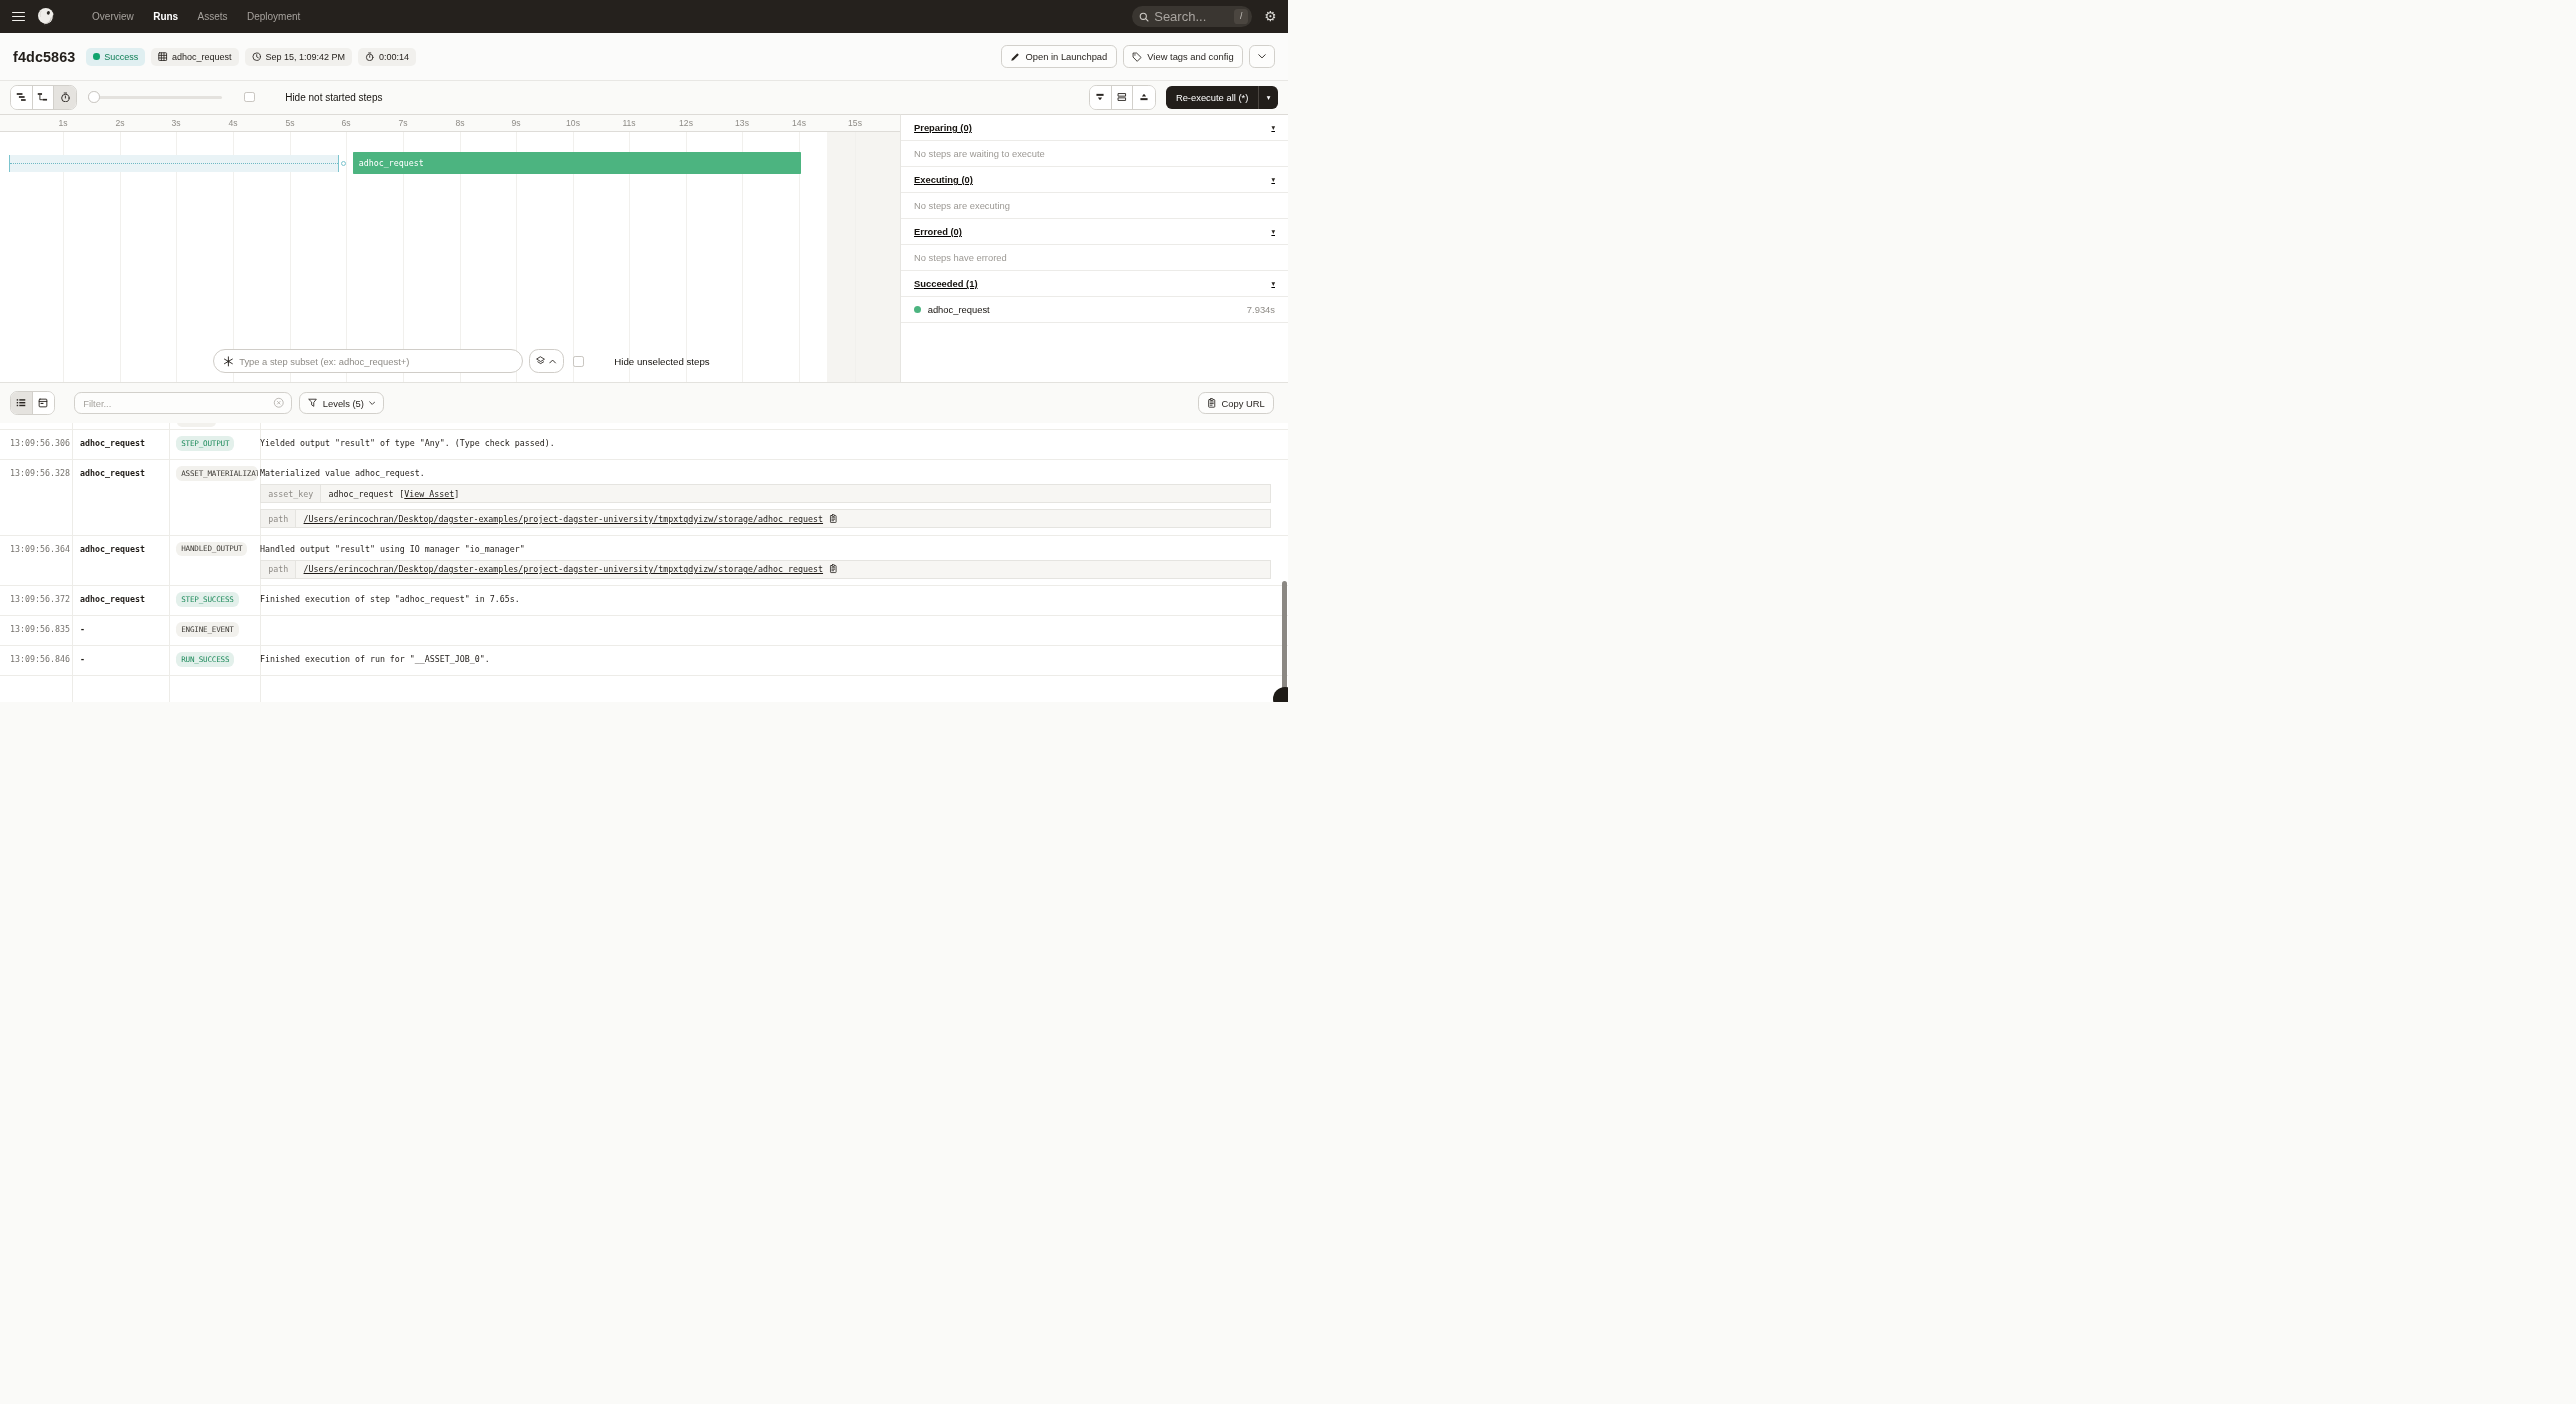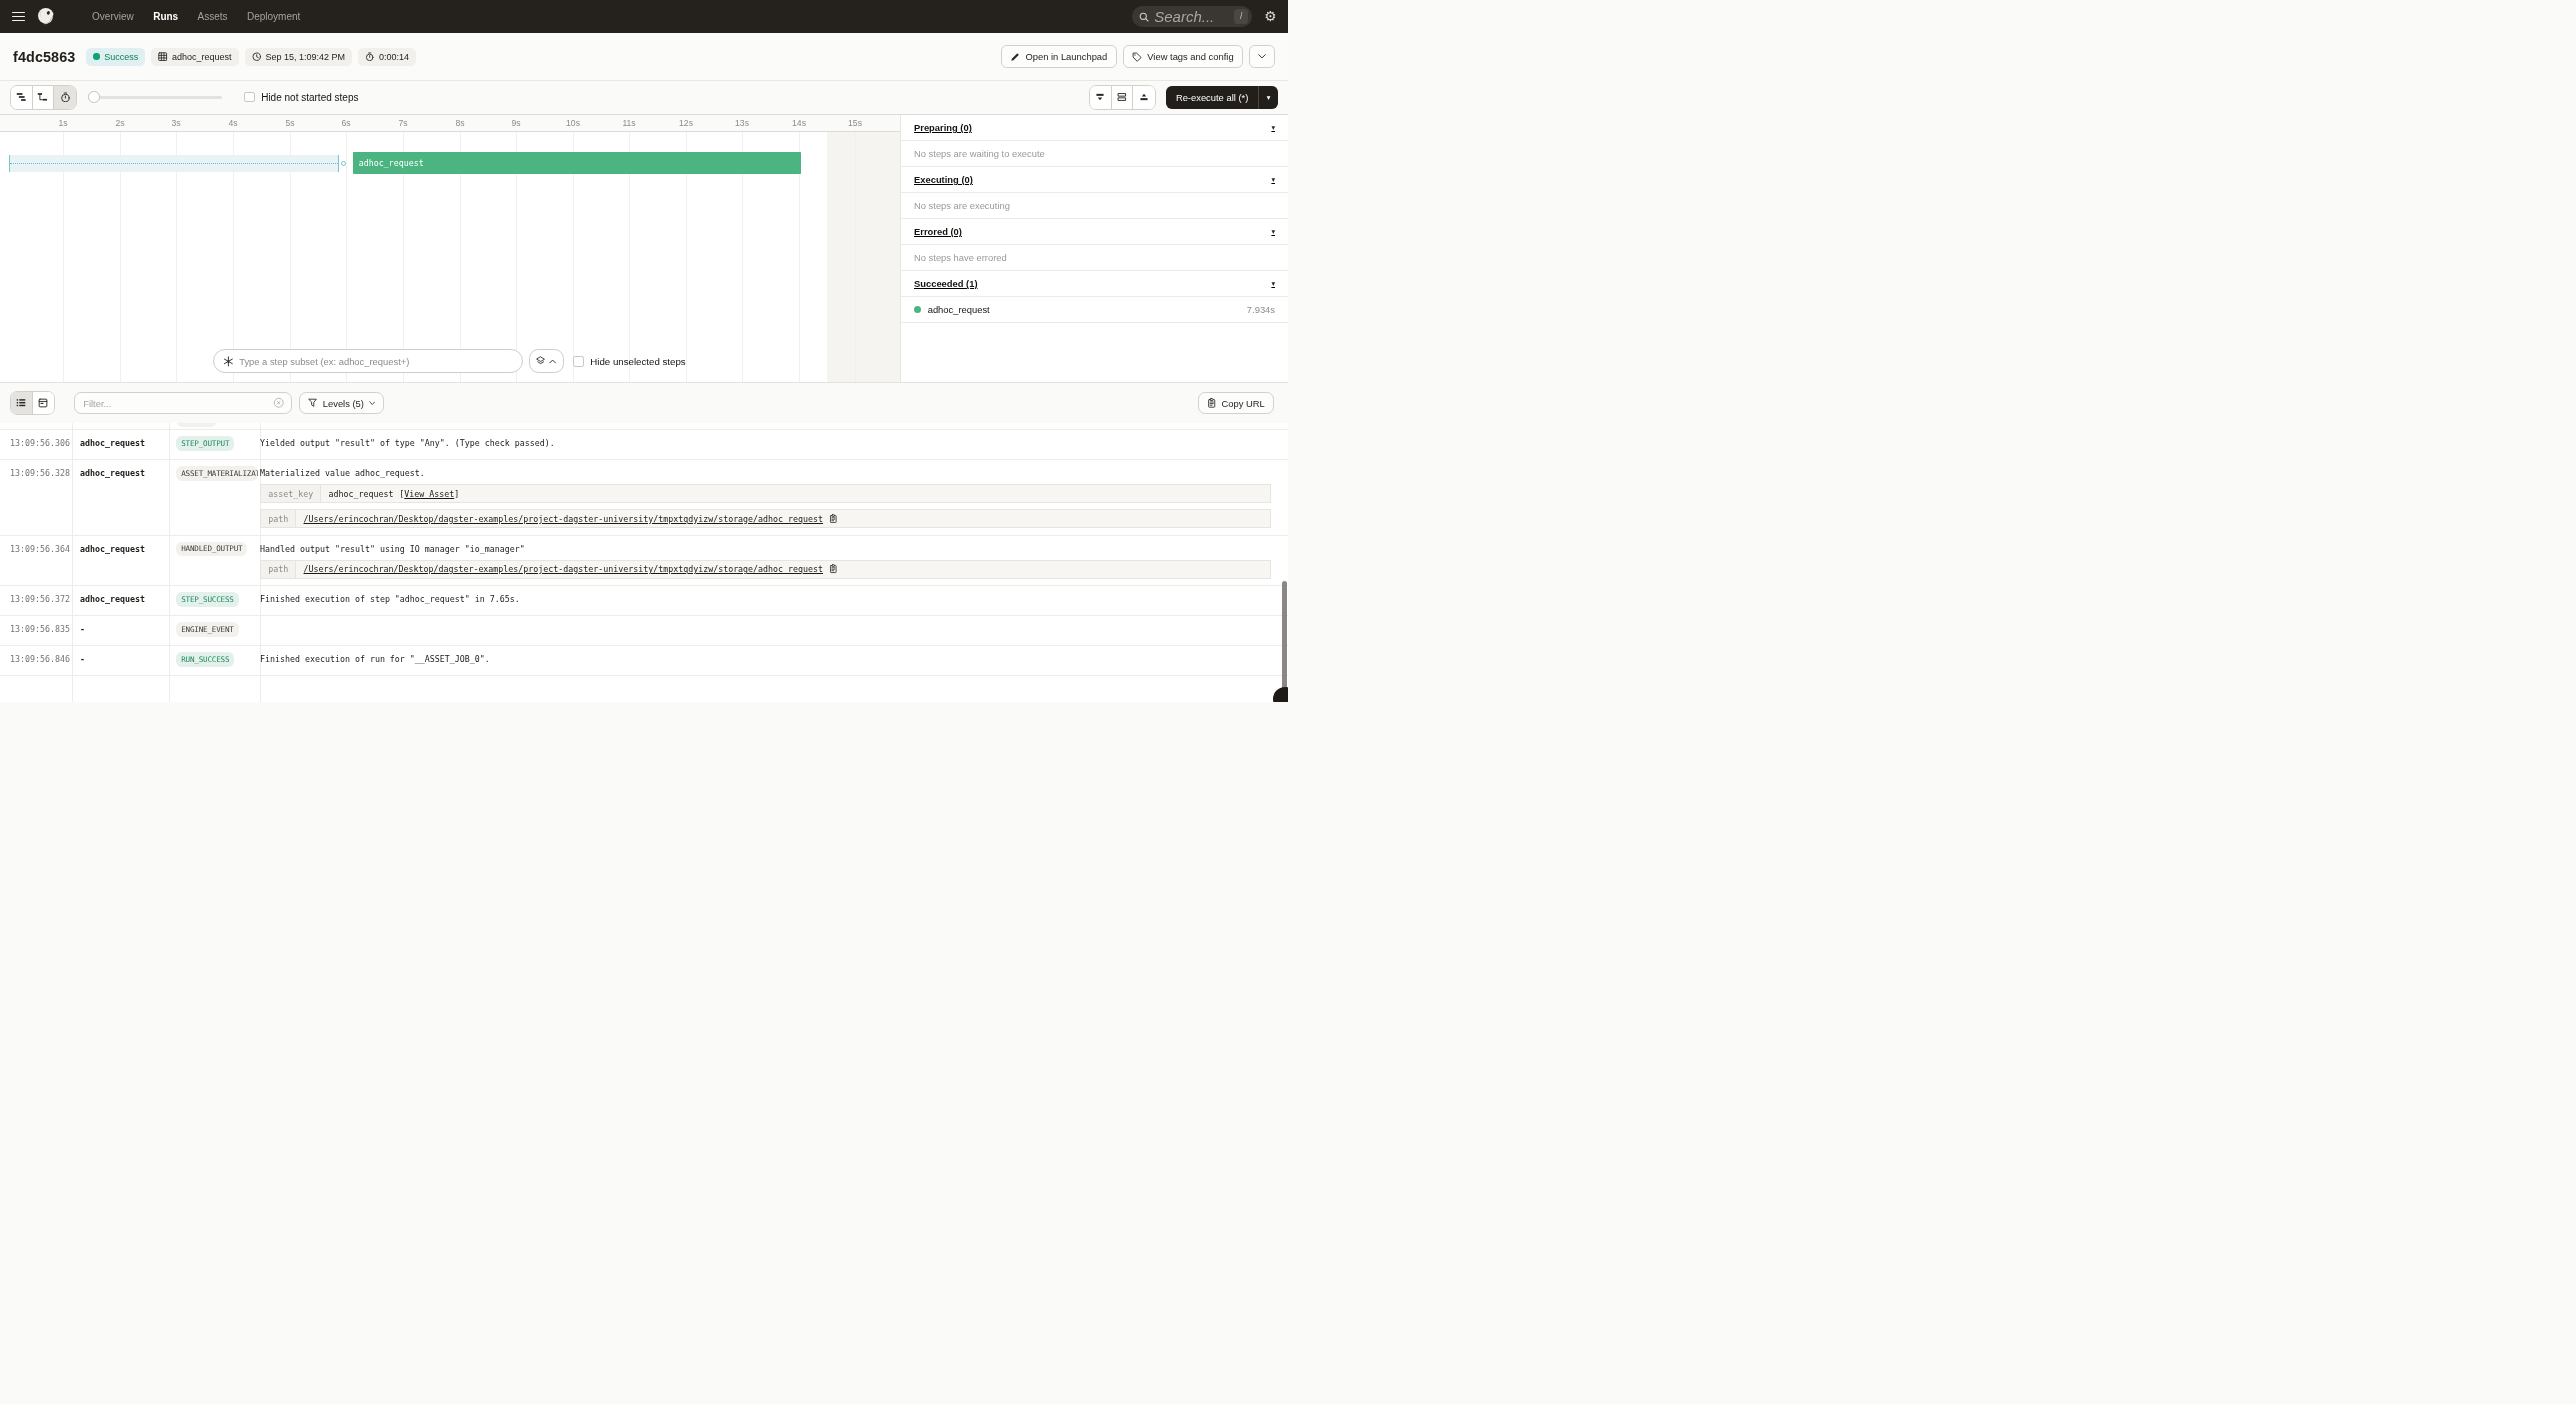--- a/index.html
+++ b/index.html
@@ -9,21 +9,21 @@
   
   .topnav { position:absolute; left:0; top:0; width:100%; height:33px; background:#25211D; display:flex; align-items:center; }
   .hamburger { width:13px; margin-left:11.5px; cursor:pointer; }
   .hamburger div { height:1.7px; background:#F2F0ED; border-radius:0.7px; margin:2.2px 0; }
   .logo { margin-left:10px; }
   .navitems { display:flex; gap:19.4px; margin-left:36px; }
   .navitem { font-size:10px; color:#A5A19C; cursor:pointer; }
   .navitem.active { color:#FFFFFF; font-weight:700; }
   .topnav .spacer { flex:1; }
   .searchbox { width:120px; height:21px; background:#3A3631; border-radius:10.8px; display:flex; align-items:center; padding:0 3.6px 0 7.2px; }
-  .searchbox input { flex:1; min-width:0; background:transparent; border:none; outline:none; color:#D8D5D1; font-size:15px; margin-left:5px; font-family:"Liberation Sans",sans-serif;font-style:italic; }
+  .searchbox input { flex:1; min-width:0; background:transparent; border:none; outline:none; color:#D8D5D1; font-size:13px; margin-left:5px; font-family:"Liberation Sans",sans-serif; }
   .searchbox input::placeholder { color:#A9A5A0; }
   .slashkey { width:14.4px; height:14.4px; background:#4B4640; border-radius:3.6px; color:#CBC8C3; font-size:8.6px; display:flex; align-items:center; justify-content:center; }
   .gear { color:#DCDAD6; font-size:13.7px; margin:0 11.5px 0 12.2px; cursor:pointer; line-height:1; }
 
   
   .runheader { position:absolute; left:0; top:33px; width:100%; height:48px; background:#FBFBFA; border-bottom:0.7px solid #E8E7E4; display:flex; align-items:center; padding:0 13px; }
   .runid { font-size:14.4px; font-weight:700; color:#221E1A; letter-spacing:0.1px; }
   .badges { display:flex; gap:5.8px; margin-left:10.8px; align-items:center; }
   .badge { height:18px; display:flex; align-items:center; gap:4.3px; padding:0 7.2px; border-radius:5px; font-size:9px; }
   .badge.success { background:#E0EFF1; color:#0E7E55; }
@@ -38,21 +38,21 @@
   .seg { display:flex; border:0.7px solid #D2D0CB; border-radius:7.2px; overflow:hidden; background:#FFFFFF; }
   .seg .cell { width:21.6px; height:23px; display:flex; align-items:center; justify-content:center; border-right:0.7px solid #D2D0CB; cursor:pointer; background:#FFFFFF; }
   .seg .cell:last-child { border-right:none; }
   .seg .cell.active { background:#E5E3DF; }
   .seg2 .cell { height:21.6px; }
   .slider { margin-left:11.5px; width:134px; height:11.5px; position:relative; cursor:pointer; }
   .slider .track { position:absolute; top:4.3px; left:0; right:0; height:3.6px; border-radius:2.2px; background:#E4E2DE; }
   .slider .knob { position:absolute; top:0; left:0; width:11.5px; height:11.5px; border-radius:50%; background:#FFFFFF; border:1.1px solid #C6C3BE; }
   .checkrow { display:flex; align-items:center; gap:6.5px; cursor:pointer; }
   .checkbox { width:10.8px; height:10.8px; border:1.4px solid #C9C6C1; border-radius:2.2px; background:#FFFFFF; }
-  .checklabel { font-size:10px; color:#16130F; }
+  .checklabel { font-size:10px; color:#16130F;margin-left:24px; }
   .gtoolbar .mid { flex:1; }
   .reexec { margin-left:10px; height:23px; background:#221E1A; border-radius:5.8px; display:flex; align-items:stretch; color:#FFFFFF; cursor:pointer; }
   .reexec .main { display:flex; align-items:center; padding:0 10px; font-size:9.4px; }
   .reexec .sep { width:0.7px; background:#4A4540; }
   .reexec .dd { width:19px; display:flex; align-items:center; justify-content:center; font-size:7.2px; }
 
   
   .gantt { position:absolute; left:0; top:114px; width:900px; height:268px; background:#FFFFFF; border-top:0.7px solid #DDDBD7; }
   .axis { position:absolute; left:0; top:0; width:100%; height:17.3px; background:#FAFAF8; border-bottom:0.7px solid #DEDCD8; }
   .tick { position:absolute; top:2.9px; transform:translateX(-50%); font-size:8.6px; color:#8E8B86; }

